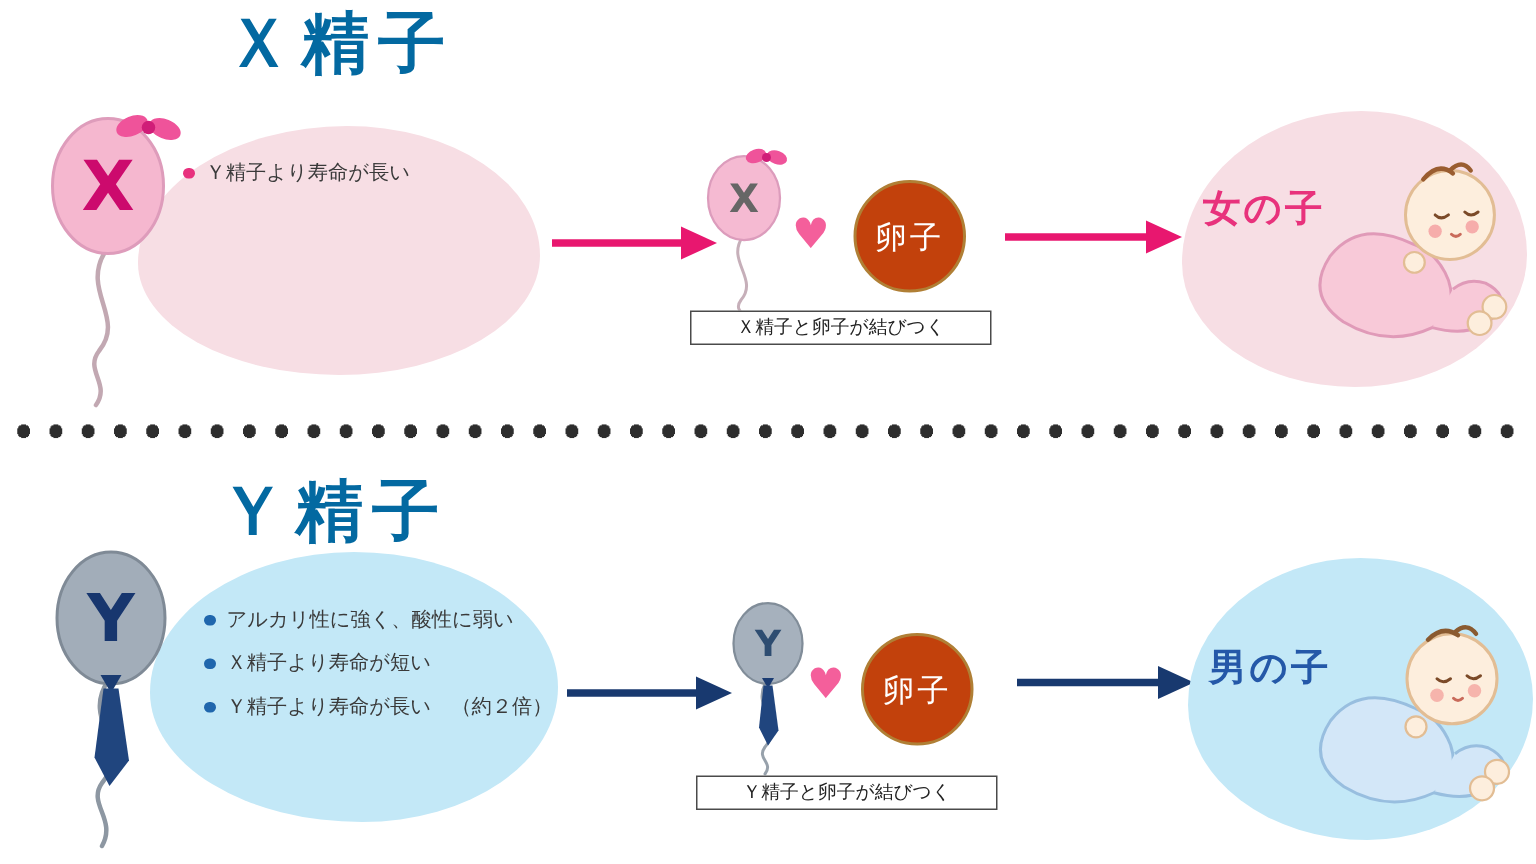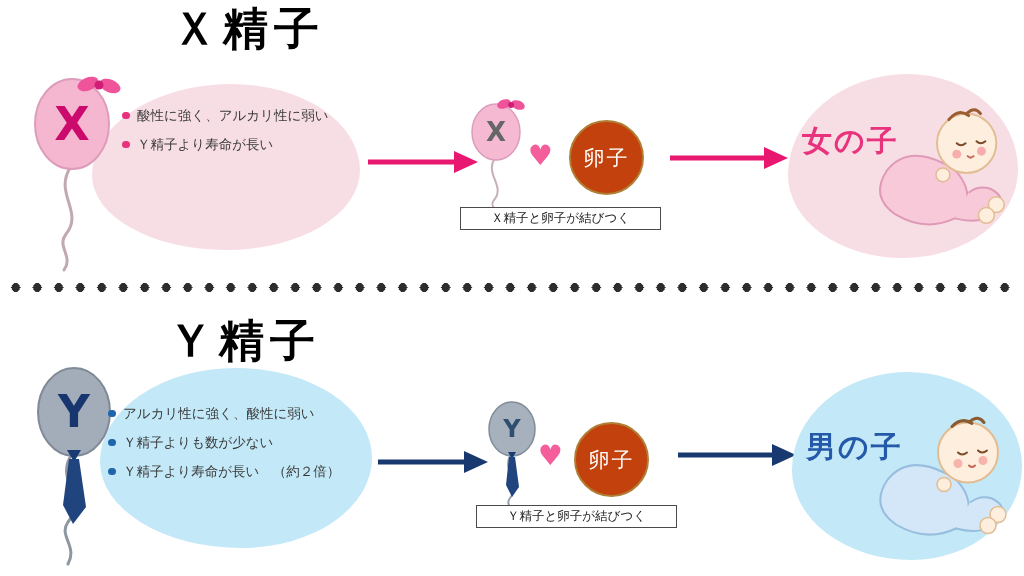--- a/index.html
+++ b/index.html
@@ -4,22 +4,22 @@
 <style>
   * { margin:0; padding:0; box-sizing:border-box; }
   html,body { background:#ffffff; }
   .page {
     position:relative; width:1024px; height:576px; background:#ffffff;
     overflow:hidden; font-family:"DejaVu Sans", sans-serif;
   }
   .abs { position:absolute; }
 
   .section-title {
-    position:absolute; font-size:45px; font-weight:800; color:#000000;
-    letter-spacing:6px; line-height:1;margin-left:22px;
+    position:absolute; font-size:45px; font-weight:800; color:#0369a1;
+    letter-spacing:6px; line-height:1;
   }
 
   .blob { position:absolute; }
   .blob-pink { background:#f7dee4; border-radius:52% 48% 50% 50% / 55% 52% 48% 45%; }
   .blob-blue { background:#c3e8f7; border-radius:50% 50% 48% 52% / 52% 50% 50% 48%; }
 
   .traits { position:absolute; list-style:none; }
   .traits li {
     position:relative; font-size:13.5px; color:#3a3a3a; line-height:18px;
     margin-bottom:11px; padding-left:15px; white-space:nowrap;
@@ -44,21 +44,21 @@
     display:flex; align-items:center; justify-content:center;
     color:#ffffff; font-weight:normal; font-size:21px; letter-spacing:2px;
   }
 
   .caption-box {
     position:absolute; height:23px; background:#ffffff; border:1px solid #4a4a4a;
     display:flex; align-items:center; justify-content:center;
     font-size:12.5px; color:#222222; white-space:nowrap; padding:0 8px;
   }
 
-  .result-label { position:absolute; font-size:30px; font-weight:800; letter-spacing:2px; line-height:1; }
+  .result-label { position:absolute; font-size:25px; font-weight:800; letter-spacing:2px; line-height:1; }
   .result-girl { color:#e8327c; }
   .result-boy  { color:#2458a8;margin-top:12px; }
 
   .divider {
     position:absolute; left:5px; right:5px; top:281px; height:13px;
     background-image:radial-gradient(circle 4.5px at 50% 50%, #2d2d2d 99%, rgba(0,0,0,0) 100%);
     background-size:21.5px 13px; background-repeat:repeat-x; background-position:left center;
   }
 
   svg text { font-family:"DejaVu Sans", sans-serif; }
@@ -78,21 +78,20 @@
       <ellipse cx="52" cy="52" rx="37" ry="45" fill="#f5b7cf" stroke="#de9cbb" stroke-width="2"></ellipse>
       <text x="52" y="68" text-anchor="middle" font-size="46" font-weight="bold" fill="#cc0a6d">X</text>
       <g>
         <ellipse cx="68" cy="12" rx="11" ry="6.5" fill="#ef539a" transform="rotate(-22 68 12)"></ellipse>
         <ellipse cx="90" cy="14" rx="11" ry="6.5" fill="#ef539a" transform="rotate(22 90 14)"></ellipse>
         <circle cx="79" cy="13" r="4.5" fill="#d01d78"></circle>
       </g>
     </svg>
 
     <ul class="traits traits-pink" style="left:122px; top:106px;">
-      <li>酸性に強く、アルカリ性に弱い</li>
       <li>Ｙ精子より寿命が長い</li>
     </ul>
 
     <svg class="arrow arrow-pink" style="left:366px; top:149px;" width="112" height="26" viewBox="0 0 112 26">
       <line x1="2" y1="13" x2="90" y2="13" stroke-width="5"></line>
       <polygon points="88,2 112,13 88,24"></polygon>
     </svg>
 
     <svg class="abs" style="left:462px; top:96px;" width="70" height="118" viewBox="0 0 70 118">
       <path d="M33 62 C22 78 44 90 32 104 C26 112 38 114 33 117" fill="none" stroke="#c6afb9" stroke-width="2" stroke-linecap="round"></path>
@@ -145,23 +144,23 @@
     <svg class="abs" style="left:22px; top:362px;" width="110" height="205" viewBox="0 0 110 205">
       <path d="M50 92 C32 118 66 136 46 160 C36 174 56 184 46 202" fill="none" stroke="#8d97a2" stroke-width="3" stroke-linecap="round"></path>
       <ellipse cx="52" cy="50" rx="36" ry="44" fill="#a2adb9" stroke="#7f8a96" stroke-width="2"></ellipse>
       <text x="52" y="65" text-anchor="middle" font-size="44" font-weight="bold" fill="#17366e">Y</text>
       <g>
         <polygon points="45,88 59,88 52,100" fill="#1b3c72"></polygon>
         <polygon points="47,97 57,97 64,145 51,162 41,143" fill="#20457e"></polygon>
       </g>
     </svg>
 
-    <ul class="traits traits-blue" style="left:108px; top:404px;">
+    <ul class="traits traits-blue" style="left:136px; top:404px;">
       <li>アルカリ性に強く、酸性に弱い</li>
-      <li>Ｙ精子よりも数が少ない</li>
+      <li>Ｘ精子より寿命が短い</li>
       <li>Ｙ精子より寿命が長い　（約２倍）</li>
     </ul>
 
     <svg class="arrow arrow-navy" style="left:376px; top:449px;" width="112" height="26" viewBox="0 0 112 26">
       <line x1="2" y1="13" x2="90" y2="13" stroke-width="5"></line>
       <polygon points="88,2 112,13 88,24"></polygon>
     </svg>
 
     <svg class="abs" style="left:478px; top:396px;" width="70" height="122" viewBox="0 0 70 122">
       <path d="M33 58 C22 76 46 86 32 102 C26 110 38 112 32 120" fill="none" stroke="#97a1ab" stroke-width="2" stroke-linecap="round"></path>
@@ -170,21 +169,21 @@
       <g>
         <polygon points="30,56 38,56 34,63" fill="#1b3c72"></polygon>
         <polygon points="31,61 37,61 41,91 34,101 28,89" fill="#20457e"></polygon>
       </g>
     </svg>
 
     <div class="heart" style="left:538px; top:442px;">♥</div>
 
     <div class="egg" style="left:574px; top:422px;">卵子</div>
 
-    <div class="caption-box" style="left:464px; top:505px; width:201px;margin-left:12px;">Ｙ精子と卵子が結びつく</div>
+    <div class="caption-box" style="left:464px; top:517px; width:201px;">Ｙ精子と卵子が結びつく</div>
 
     <svg class="arrow arrow-navy" style="left:676px; top:442px;" width="120" height="26" viewBox="0 0 120 26">
       <line x1="2" y1="13" x2="98" y2="13" stroke-width="5"></line>
       <polygon points="96,2 120,13 96,24"></polygon>
     </svg>
 
     <div class="blob blob-blue" style="left:792px; top:372px; width:230px; height:188px;"></div>
 
     <div class="result-label result-boy" style="left:806px; top:420px;">男の子</div>
 

